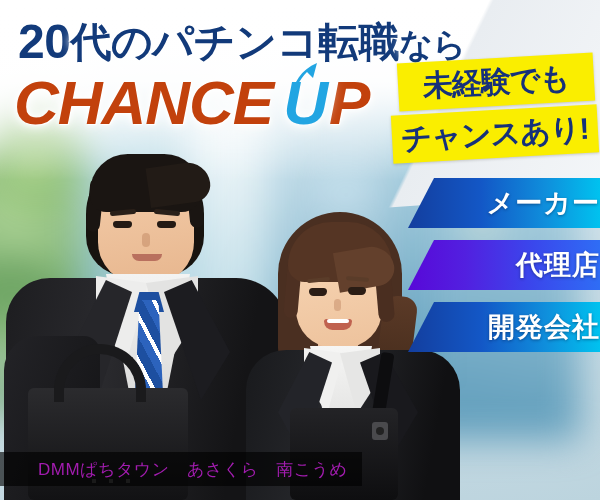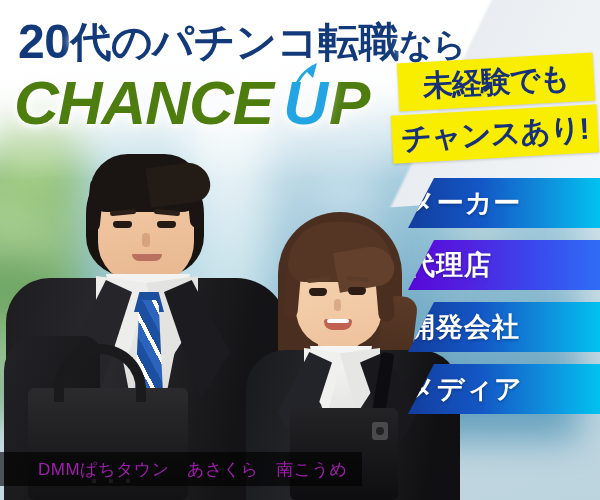--- a/index.html
+++ b/index.html
@@ -149,21 +149,21 @@
   .headline .jp{font-size:41px;line-height:1;}
   .headline .small{font-size:33px;line-height:1;}
 
   .logo{
     position:absolute;left:14px;top:72px;
     font-style:italic;font-weight:bold;
     font-size:62px;line-height:1;letter-spacing:-1px;
     white-space:nowrap;
   }
   .logo .word{
-    color:#4d7c0f;
+    color:#c2410c;
     text-shadow:0 0 6px #fff,0 0 12px #fff,0 0 18px rgba(255,255,255,.95),1px 1px 0 #fff;
   }
   .logo .u-wrap{position:relative;display:inline-block;margin:0 2px 0 10px;}
   .logo .u{color:#22a5e2;text-shadow:0 0 6px #fff,0 0 12px #fff,0 0 18px rgba(255,255,255,.95);}
   .logo .swoosh{
     position:absolute;left:4px;top:-10px;width:34px;height:40px;
     pointer-events:none;
   }
 
   
@@ -177,21 +177,21 @@
     box-shadow:0 1px 3px rgba(0,0,0,.18);
   }
   .badge-1{left:398px;top:58px;width:196px;height:48px;font-size:30px;transform:rotate(-3.2deg);letter-spacing:-1px;}
   .badge-2{left:392px;top:110px;width:206px;height:48px;font-size:30px;transform:rotate(-3.2deg);letter-spacing:-1px;}
 
   
   .cats{position:absolute;right:0;top:178px;width:192px;}
   .cat{
     position:relative;
     height:50px;margin-bottom:12px;
-    display:flex;align-items:center;
+    display:flex;align-items:center;justify-content:flex-end;
     clip-path:polygon(26px 0,100% 0,100% 100%,0 100%);
     box-shadow:0 2px 5px rgba(0,0,0,.22);
   }
   .cat .label{
     color:#fff;font-weight:bold;font-size:27px;letter-spacing:1px;
     text-shadow:0 1px 3px rgba(0,20,60,.45);
   }
   .cat.g-blue{background:linear-gradient(90deg,#133e9e 0%,#1357c6 38%,#0f8fdc 72%,#00c2ef 100%);}
   .cat.g-purple{background:linear-gradient(90deg,#5808d8 0%,#5220e0 30%,#3a47ec 65%,#2f6df5 100%);}
   .cat.c-dev{font-size:25px;}
@@ -322,22 +322,19 @@
   <div class="cats">
     <div class="cat g-blue">
       <span class="label">メーカー</span>
     </div>
     <div class="cat g-purple">
       <span class="label">代理店</span>
     </div>
     <div class="cat g-blue c-dev">
       <span class="label">開発会社</span>
     </div>
-    <div class="cat g-blue">
-      <span class="label">メディア</span>
-    </div>
   </div>
 
   <div class="caption">
     <span>DMMぱちタウン　あさくら　南こうめ</span>
   </div>
 
 </div>
 
 </body></html>

